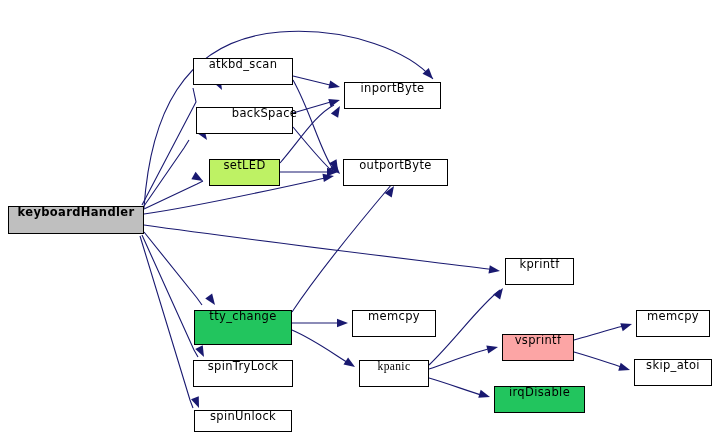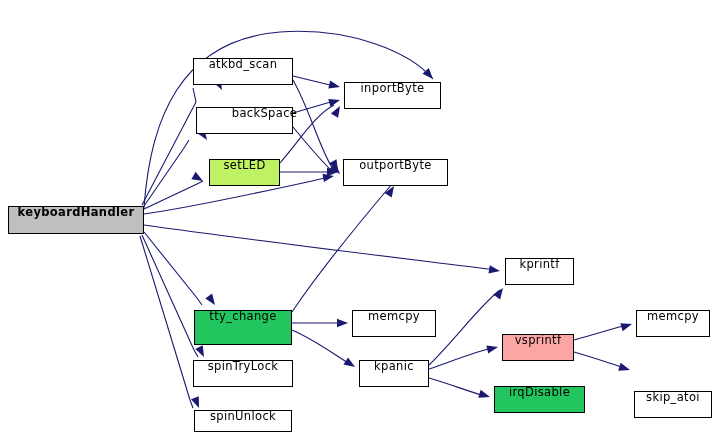--- a/index.html
+++ b/index.html
@@ -136,23 +136,23 @@
       <div class="node-box" style="left: 502px; top: 334px; width: 72px; height: 27px; border-color: rgb(0, 0, 0); background: #fca5a5;">
         <span class="node-label" style="color: rgb(0, 0, 0);">vsprintf</span>
       </div>
       <div class="node-box" style="left: 636px; top: 310px; width: 74px; height: 27px; border-color: rgb(0, 0, 0); background: rgb(255, 255, 255);">
         <span class="node-label" style="color: rgb(0, 0, 0);">memcpy</span>
       </div>
       <div class="node-box" style="left: 193px; top: 360px; width: 100px; height: 27px; border-color: rgb(0, 0, 0); background: rgb(255, 255, 255);">
         <span class="node-label" style="color: rgb(0, 0, 0);">spinTryLock</span>
       </div>
       <div class="node-box" style="left: 359px; top: 360px; width: 70px; height: 27px; border-color: rgb(0, 0, 0); background: rgb(255, 255, 255);">
-        <span class="node-label" style="color: rgb(0, 0, 0);">kpanic</span>
+        <span class="node-label" style="color: rgb(0, 0, 0); font-family: Liberation Serif, serif;">kpanic</span>
       </div>
-      <div class="node-box" style="left: 634px; top: 359px; width: 78px; height: 27px; border-color: rgb(0, 0, 0); background: rgb(255, 255, 255); margin-top: 32px;">
+      <div class="node-box" style="left: 634px; top: 359px; width: 78px; height: 27px; border-color: rgb(0, 0, 0); background: rgb(255, 255, 255);">
         <span class="node-label" style="color: rgb(0, 0, 0);">skip_atoi</span>
       </div>
       <div class="node-box" style="left: 494px; top: 386px; width: 91px; height: 27px; border-color: rgb(0, 0, 0); background: #22c55e;">
         <span class="node-label" style="color: rgb(0, 0, 0);">irqDisable</span>
       </div>
       <div class="node-box" style="left: 194px; top: 410px; width: 98px; height: 22px; border-color: rgb(0, 0, 0); background: rgb(255, 255, 255);">
         <span class="node-label" style="color: rgb(0, 0, 0);">spinUnlock</span>
       </div>
     </div>
 </div>

